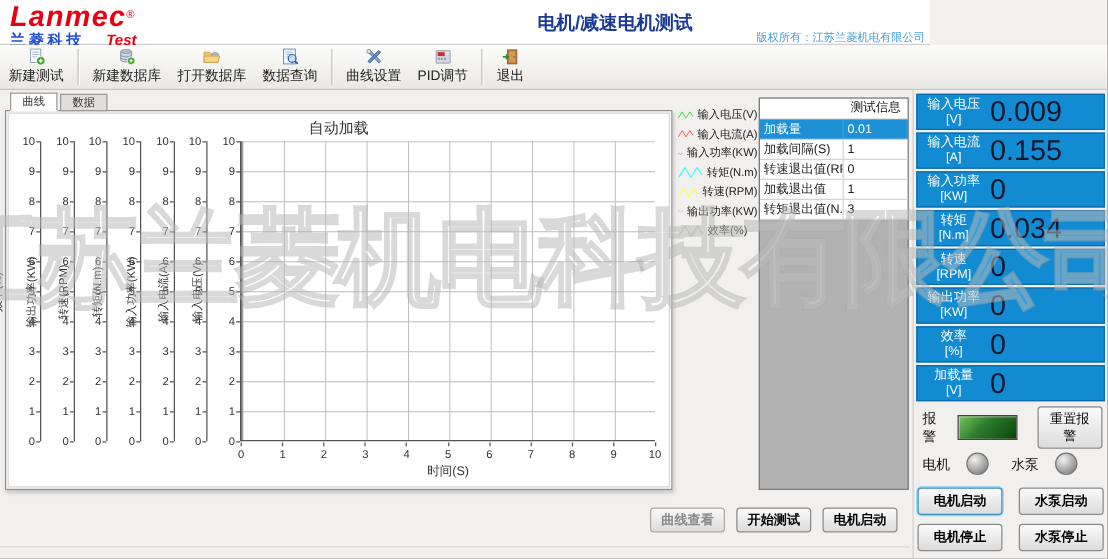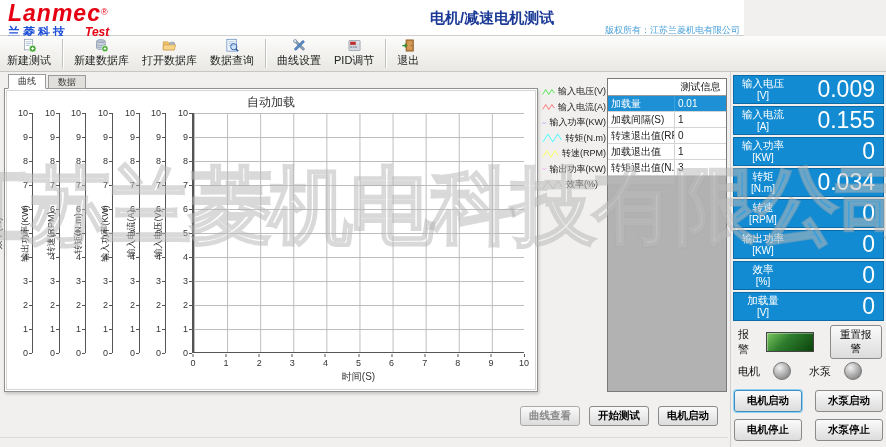--- a/index.html
+++ b/index.html
@@ -77,21 +77,21 @@
   .trow.sel{background:#1e90d6;color:#fff;}
   .trow.sel .tc1{border-right-color:#3aa0de;}
 
   
   .rpanel{position:absolute;left:730px;top:0;width:156px;height:375px;border-left:1px solid #cfcfcf;}
   .meas{position:absolute;left:2px;right:2px;top:3px;}
   .mblk{display:flex;align-items:center;height:29px;margin-bottom:2px;background:#128bd2;border:1px solid #0c6ca8;}
   .mlab{width:58px;display:flex;flex-direction:column;align-items:center;color:#fff;line-height:1.1;}
   .mlab b{font-size:10.5px;font-weight:normal;}
   .mlab em{font-style:normal;font-size:10px;}
-  .mval{flex:1;text-align:right;color:#ffffff;font-size:23px;padding-right:8px;}
+  .mval{flex:1;text-align:left;color:#0f172a;font-size:23px;padding-right:8px;}
   .alarm-row{position:absolute;left:7px;right:4px;top:258px;height:24px;display:flex;align-items:center;gap:8px;}
   .alarm-label,.ind-label{font-size:11px;color:#111;}
   .led{width:52px;height:20px;border:1px solid #444;
        background:linear-gradient(135deg,#7cc75f,#2e7d2e 42%,#0b430b);
        box-shadow:inset 1px 1px 0 rgba(255,255,255,.35);}
   .spacer{flex:1;}
   .btn{background:linear-gradient(#fafafa,#dcdcdc);border:1px solid #8a8a8a;border-radius:3px;
        font-size:10.5px;color:#000;font-family:inherit;padding:2px 6px;cursor:default;text-align:center;}
   .ind-row{position:absolute;left:7px;top:288px;height:22px;display:flex;align-items:center;}
   .sph{width:18px;height:18px;border-radius:50%;border:1px solid #777;

